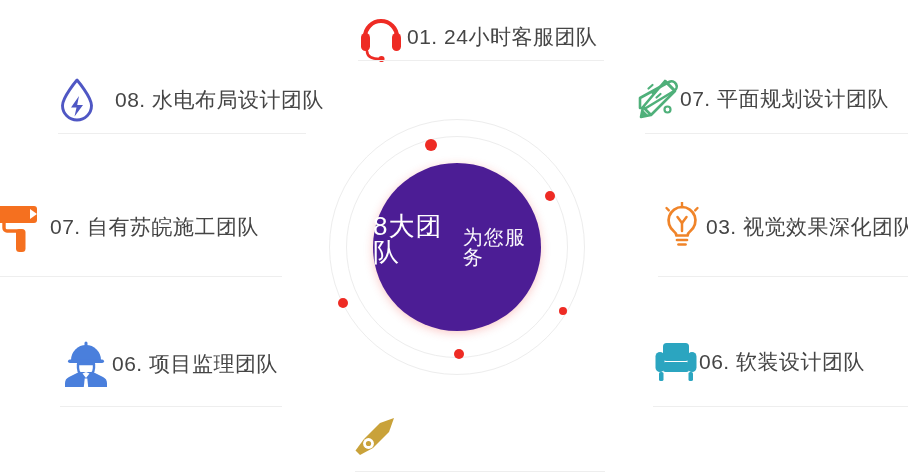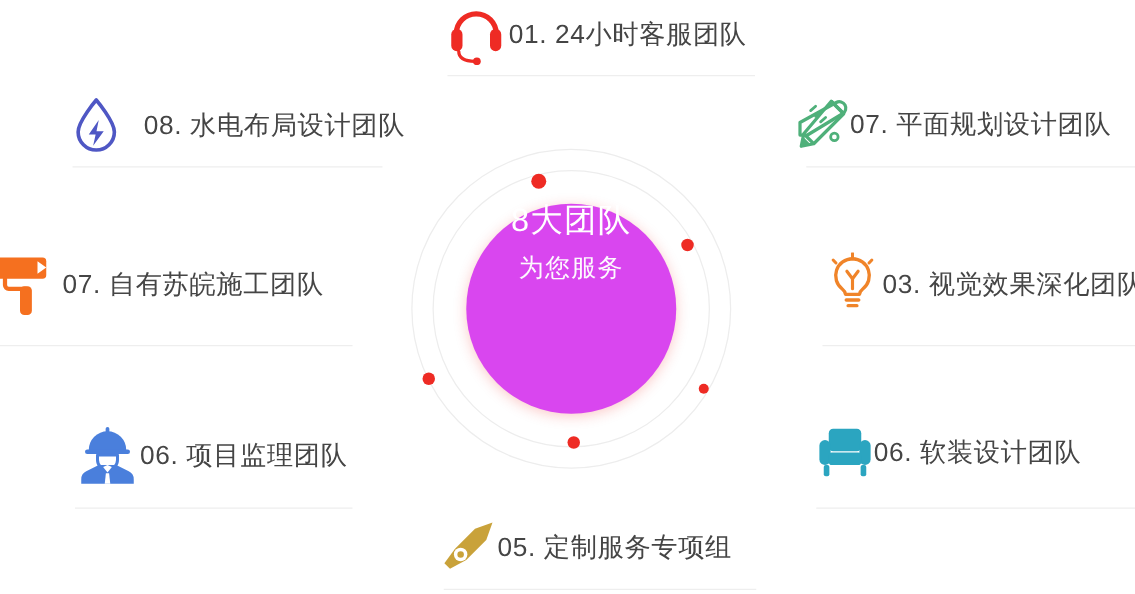--- a/index.html
+++ b/index.html
@@ -58,23 +58,23 @@
   #ring-outer { left: 0;  top: 0;  width: 256px; height: 256px; }
   #ring-inner { left: 17px; top: 17px; width: 222px; height: 222px; }
 
   #core {
     position: absolute;
     left: 44px;
     top: 44px;
     width: 168px;
     height: 168px;
     border-radius: 50%;
-    background: #d946ef;
+    background: #4c1d95;
     display: flex;
-    flex-direction: column;
+    flex-direction: row;
     align-items: center;
     justify-content: flex-start;
     box-shadow: 0 2px 10px rgba(238,43,36,0.25);
   }
   #core .core-title {
     color: #ffffff;
     font-size: 26px;
     letter-spacing: 1px;
     line-height: 1;
     margin-bottom: 16px;
@@ -90,21 +90,21 @@
     position: absolute;
     border-radius: 50%;
     background: #ee2b24;
   }
 </style>
 </head>
 <body>
 
 <div id="stage">
 
-  <div class="item" id="item-01" style="left:355px; top:2px;">
+  <div class="item" id="item-01" style="left:355px; top:12px;">
     <span class="icon">
       <svg width="52" height="50" viewBox="0 0 52 50">
         <path d="M10 30 V25 a16 16 0 0 1 32 0 V30" fill="none" stroke="#ee2b24" stroke-width="4.2" stroke-linecap="round"></path>
         <rect x="6" y="21" width="9" height="18" rx="4.5" fill="#ee2b24"></rect>
         <rect x="37" y="21" width="9" height="18" rx="4.5" fill="#ee2b24"></rect>
         <path d="M12 39 C12 46 20 47 25 47" fill="none" stroke="#ee2b24" stroke-width="2.6" stroke-linecap="round"></path>
         <circle cx="26.5" cy="47" r="3.1" fill="#ee2b24"></circle>
       </svg>
     </span>
     <span class="label">01. 24小时客服团队</span>
@@ -171,21 +171,20 @@
 
   <div class="item" id="item-05" style="left:350px; top:414px;">
     <span class="icon">
       <svg width="48" height="48" viewBox="0 0 48 48">
         <path d="M44 4 L30 9 L14 25 L23 34 L39 18 Z" fill="#c9a23a"></path>
         <path d="M14 25 L23 34 L10 41 L5.5 36.5 Z" fill="#c9a23a"></path>
         <circle cx="18.5" cy="29.5" r="5.4" fill="#ffffff"></circle>
         <circle cx="18.5" cy="29.5" r="2.6" fill="#c9a23a"></circle>
       </svg>
     </span>
-    <span class="label">05. 定制服务专项组</span>
   </div>
   <div class="sep" style="left:355px; top:471px; width:250px;"></div>
 
   <div class="item" id="item-06" style="left:60px; top:340px;">
     <span class="icon">
       <svg width="52" height="48" viewBox="0 0 52 48">
         <path d="M26 3 V8" stroke="#4a7fdc" stroke-width="3" stroke-linecap="round"></path>
         <path d="M11 20 a15 15 0 0 1 30 0 Z" fill="#4a7fdc"></path>
         <rect x="8" y="19.5" width="36" height="3.6" rx="1.8" fill="#4a7fdc"></rect>
         <path d="M18 24 v4 a8 8 0 0 0 16 0 v-4 Z" fill="#ffffff" stroke="#4a7fdc" stroke-width="2.4" stroke-linejoin="round"></path>

